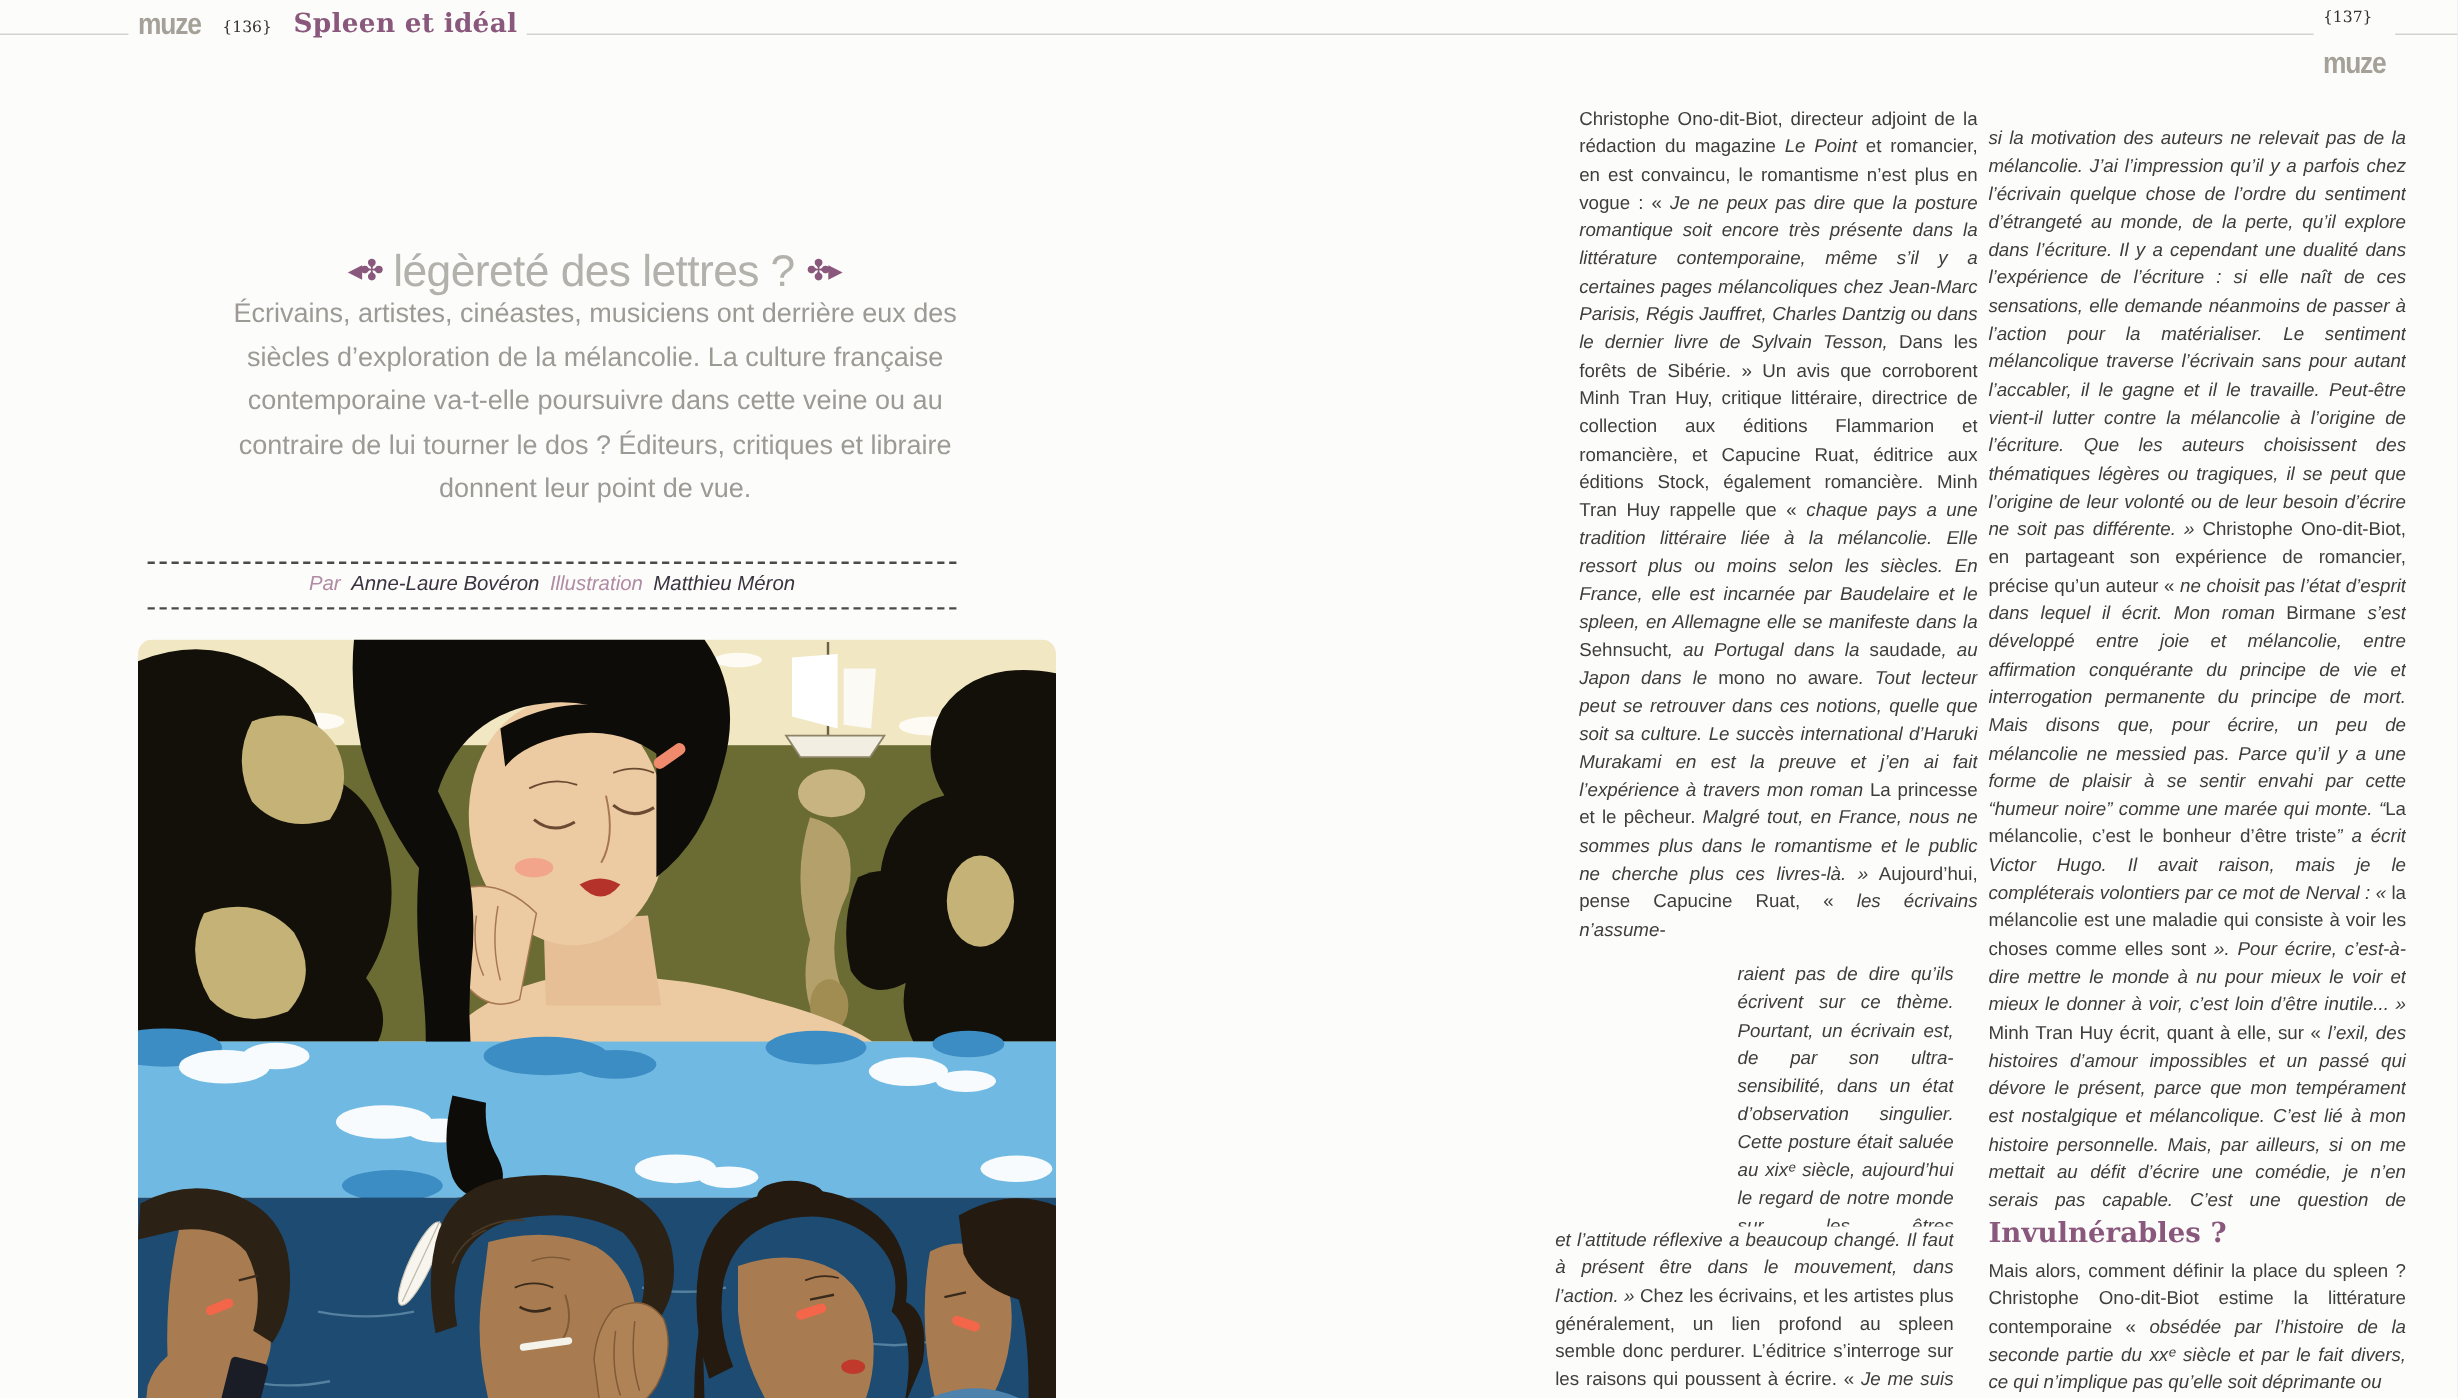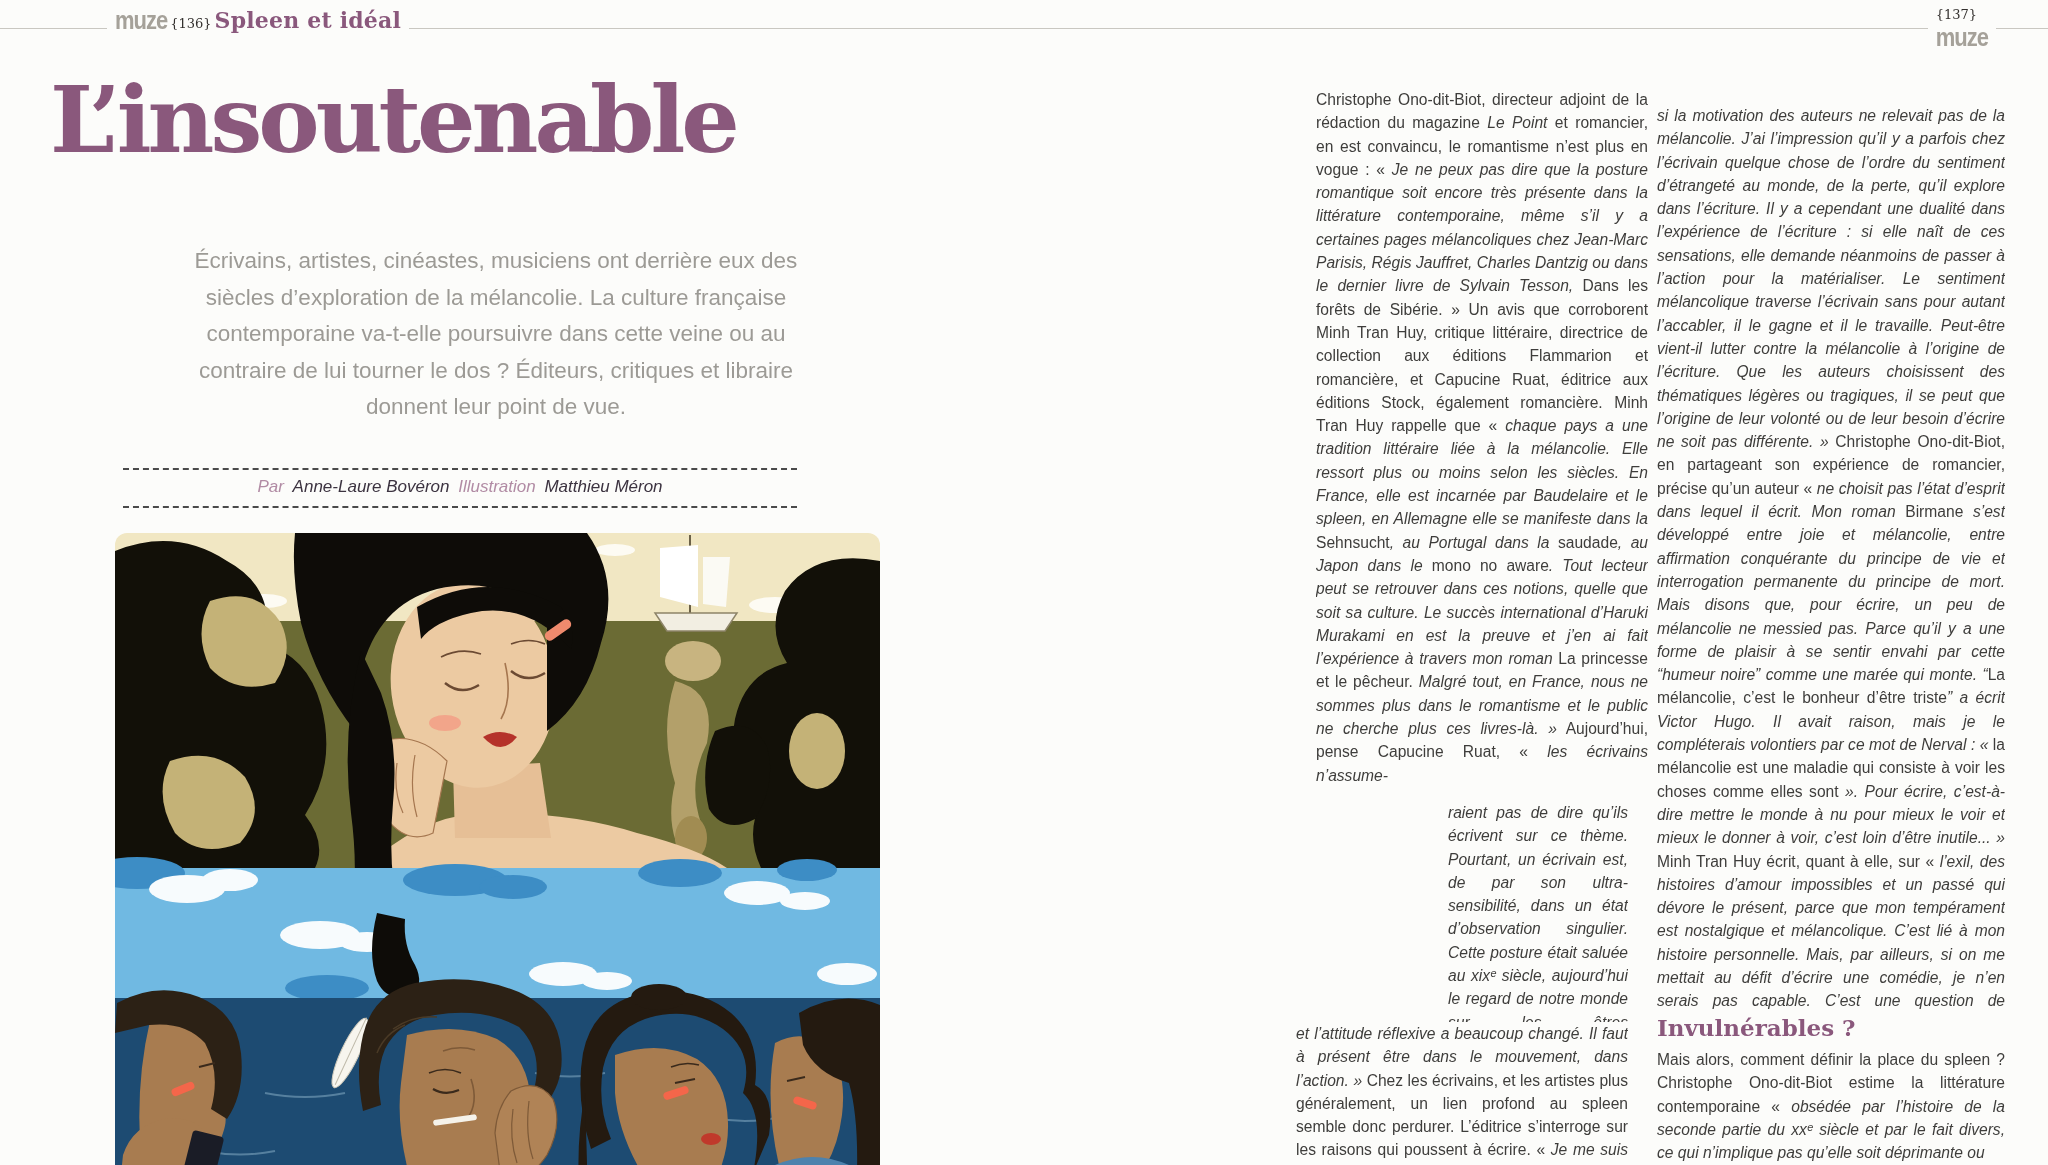--- a/index.html
+++ b/index.html
@@ -1,21 +1,21 @@
 <!DOCTYPE html>
 <html><head>
 <meta charset="utf-8">
 <style>
   html,body{margin:0;padding:0;background:#e8e8e6;}
   .spread{
     position:relative;width:2048px;height:1165px;overflow:hidden;
     background:#fcfcfa;font-family:"Liberation Sans",sans-serif;
   }
   .hairline{position:absolute;top:28px;left:0;width:2048px;height:1px;background:#c9c7c1;}
-  .hdr{position:absolute;top:7px;display:flex;align-items:baseline;gap:3px;background:#fcfcfa;padding:0 8px 3px 8px;text-align:right;}
+  .hdr{position:absolute;top:7px;display:flex;align-items:baseline;gap:18px;background:#fcfcfa;padding:0 8px 3px 8px;text-align:right;}
   .hdr-left{left:107px;}
   .hdr-right{right:52px;flex-direction:column;}
   .brand{font-weight:bold;font-size:22px;letter-spacing:-1px;color:#a5a199;transform:scaleY(1.15);display:inline-block;}
   .folio{font-size:13px;color:#33302e;font-family:"DejaVu Serif",serif;}
   .section{font-size:22px;font-weight:bold;color:#8a587c;font-family:"DejaVu Serif",serif;letter-spacing:.2px;}
   .title{
     position:absolute;top:74px;left:50px;width:670px;margin:0;text-align:center;
     font-family:"DejaVu Serif",serif;font-weight:bold;font-size:92px;line-height:1;
     color:#8a587c;letter-spacing:-4px;
   }
@@ -56,22 +56,26 @@
     <span class="brand">muze</span>
     <span class="folio">{136}</span>
     <span class="section">Spleen et idéal</span>
   </div>
 
   <div class="hdr hdr-right">
     <span class="folio">{137}</span>
     <span class="brand">muze</span>
   </div>
 
-  <h1 class="title">L’insoutenable</h1>
-
+
+  <div class="subtitle">
+    <span class="orn">◂✤</span>
+    <span>légèreté des lettres ?</span>
+    <span class="orn">✤▸</span>
+  </div>
 
   <p class="intro">Écrivains, artistes, cinéastes, musiciens ont derrière eux des siècles d’exploration de la mélancolie. La culture française contemporaine va-t-elle poursuivre dans cette veine ou au contraire de lui tourner le dos ? Éditeurs, critiques et libraire donnent leur point de vue.</p>
 
   <div class="byline">
     <span class="mauve">Par</span>
     <span>Anne-Laure Bovéron</span>
     <span class="mauve">Illustration</span>
     <span>Matthieu Méron</span>
   </div>
 

